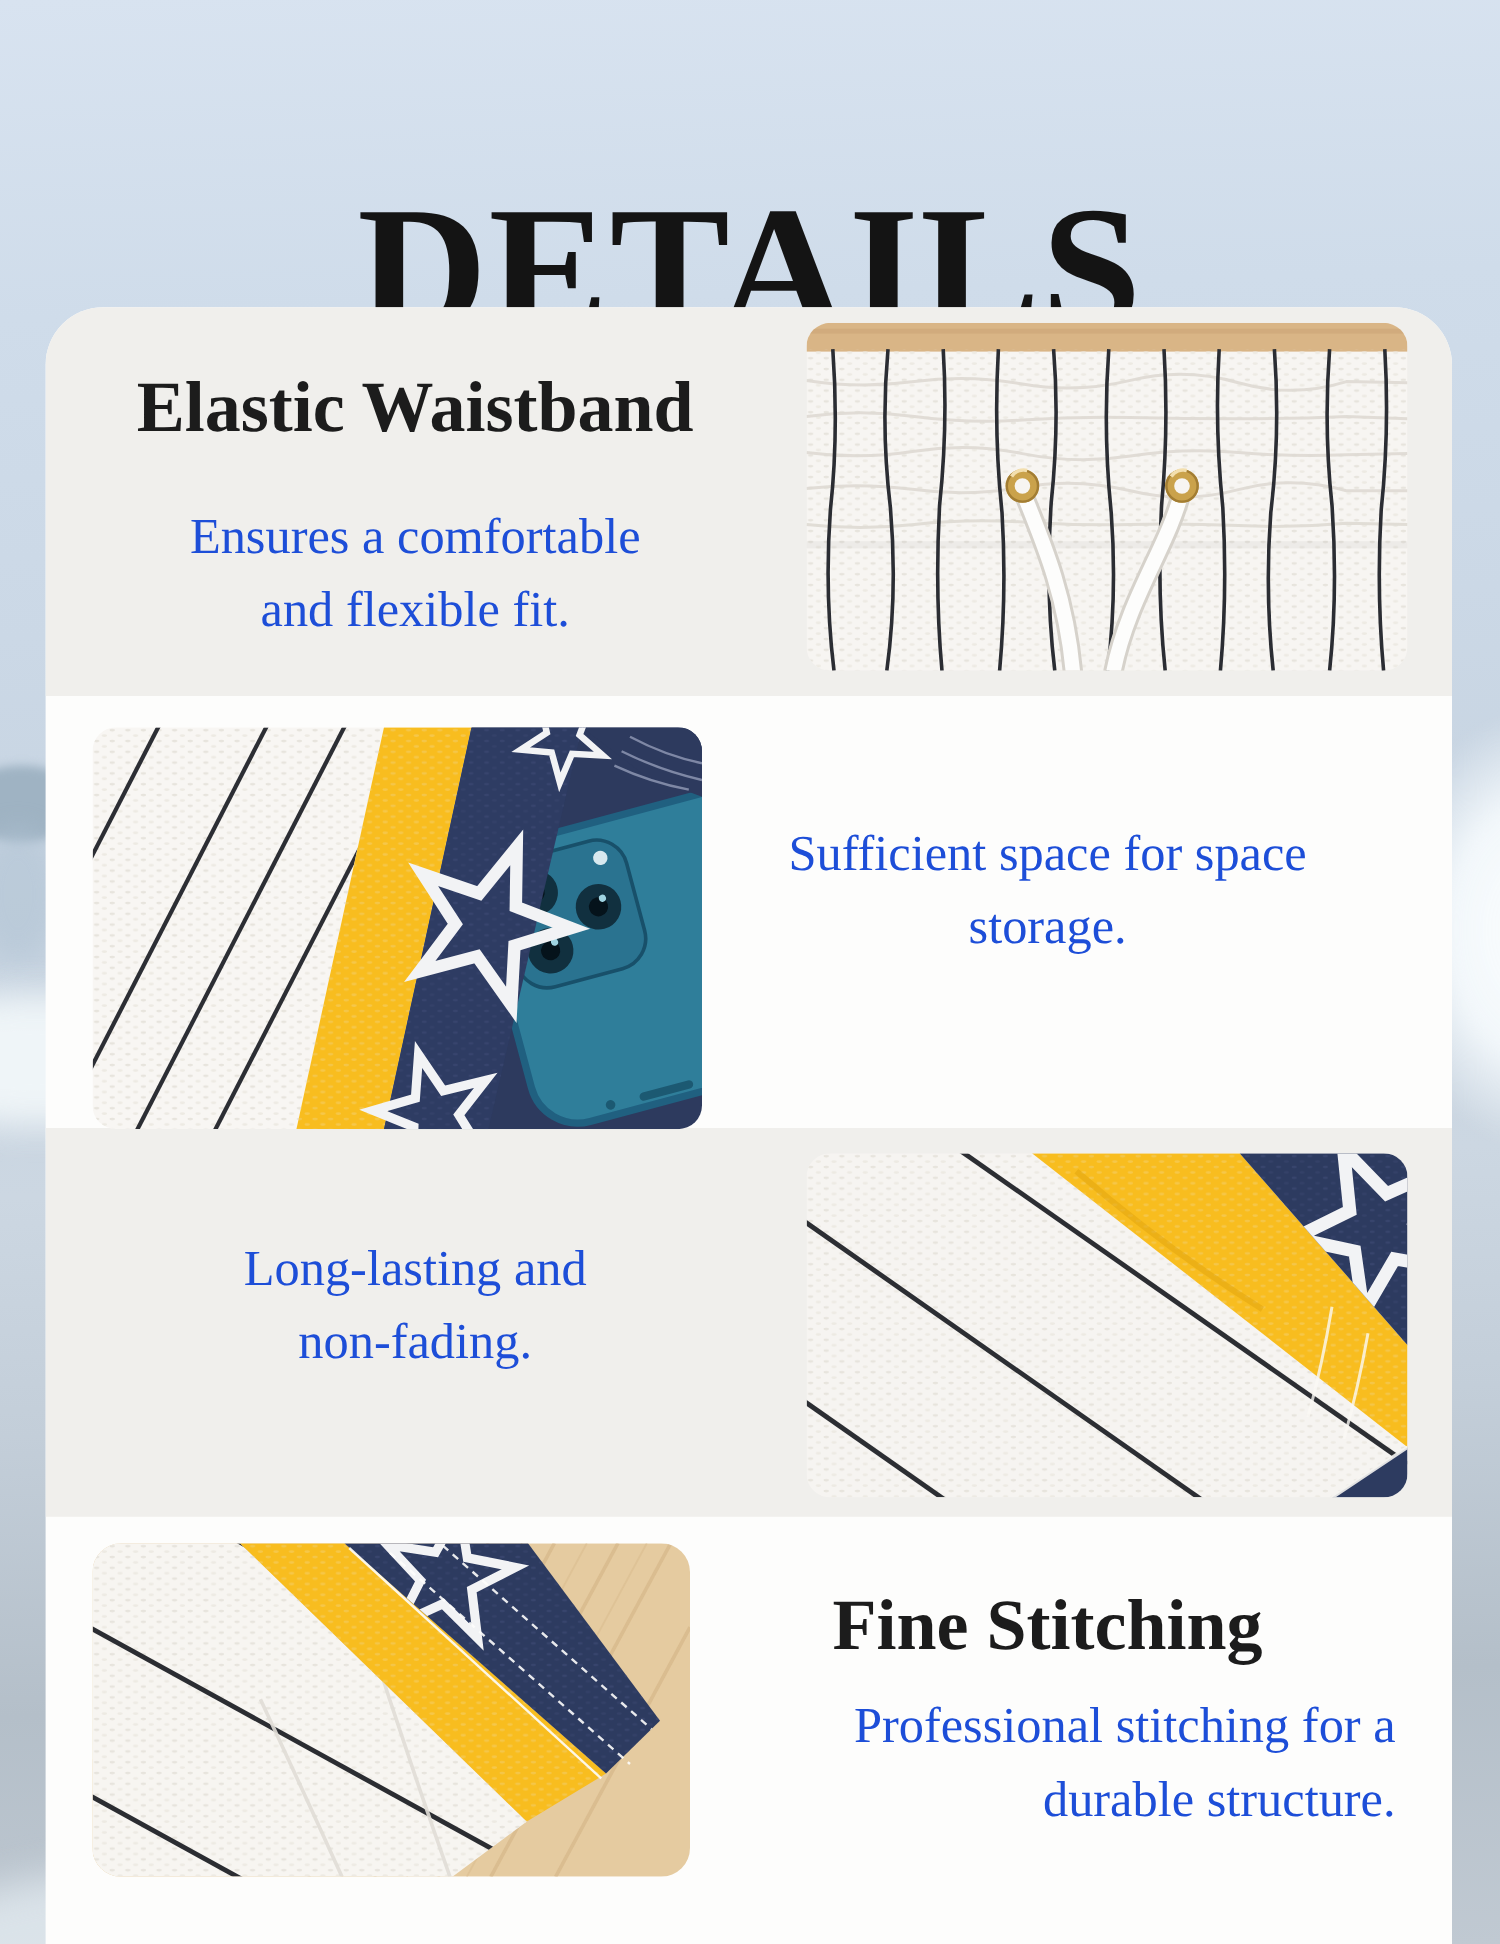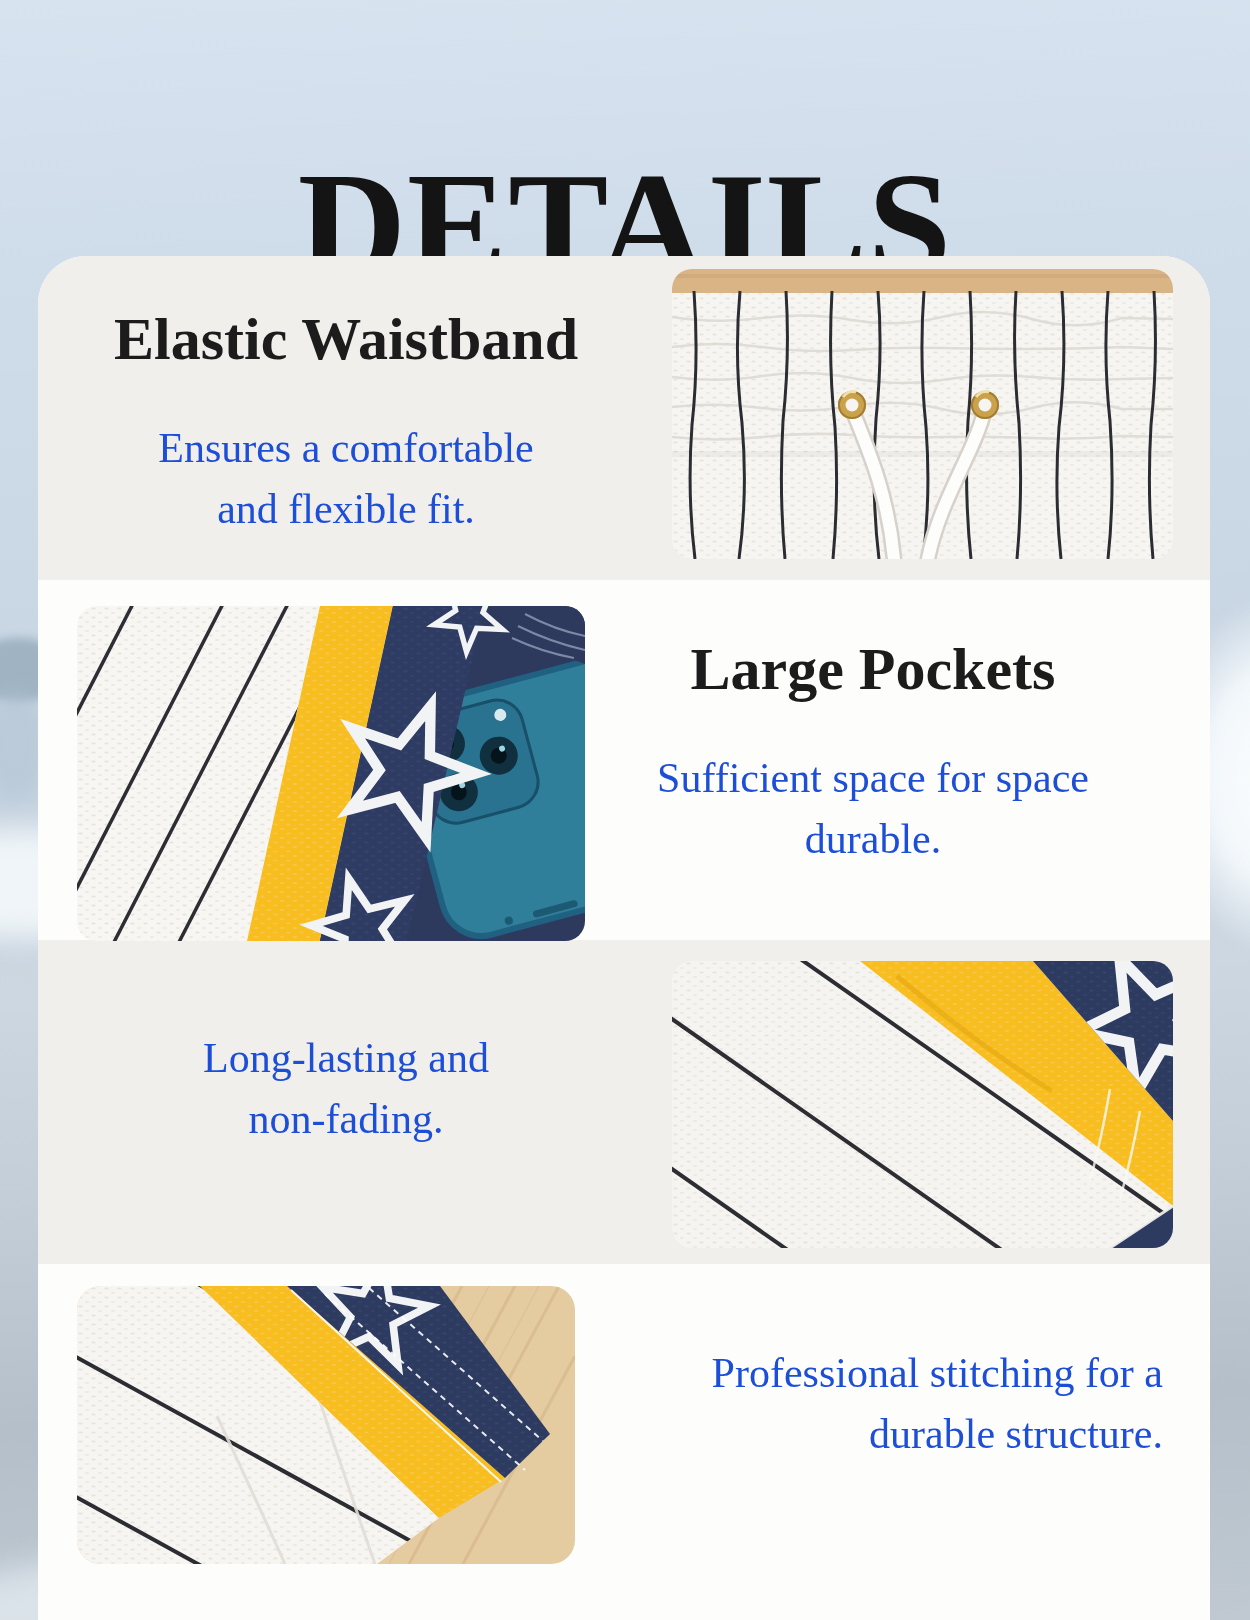--- a/index.html
+++ b/index.html
@@ -101,35 +101,35 @@
 
   <div class="sec-text t1">
     <h2 class="sec-heading">Elastic Waistband</h2>
     <p class="sec-desc">
       <span>Ensures a comfortable</span><br>
       <span>and flexible fit.</span>
     </p>
   </div>
 
   <div class="sec-text t2">
-    <h2 class="sec-heading">Large Pockets</h2>
     <p class="sec-desc">
       <span>Sufficient space for space</span><br>
-      <span>durable.</span>
+      <span>storage.</span>
     </p>
   </div>
 
   <div class="sec-text t3">
     <p class="sec-desc">
       <span>Long-lasting and</span><br>
       <span>non-fading.</span>
     </p>
   </div>
 
   <div class="sec-text t4">
+    <h2 class="sec-heading">Fine Stitching</h2>
     <p class="sec-desc">
       <span>Professional stitching for a</span><br>
       <span>durable structure.</span>
     </p>
   </div>
 
   <figure class="photo p1">
     <svg viewBox="0 0 501 290" preserveAspectRatio="none">
       <defs>
         <pattern id="mesh1" width="13" height="9" patternUnits="userSpaceOnUse">

